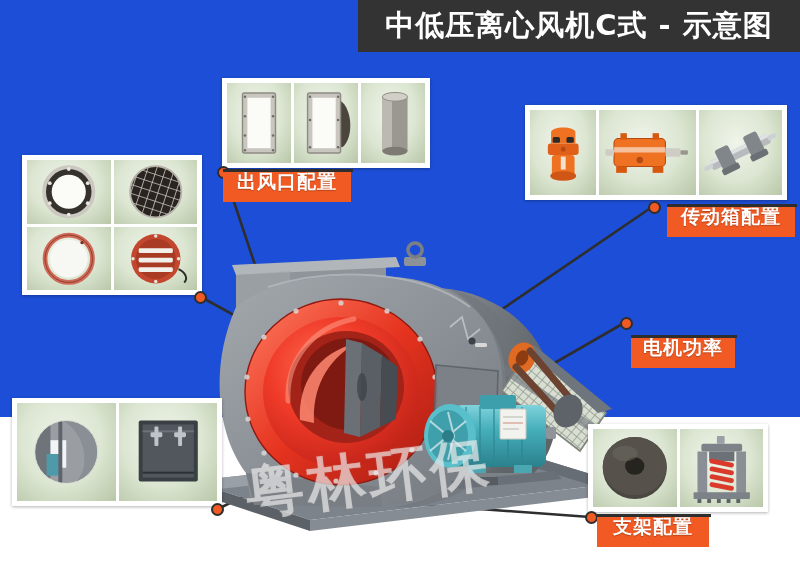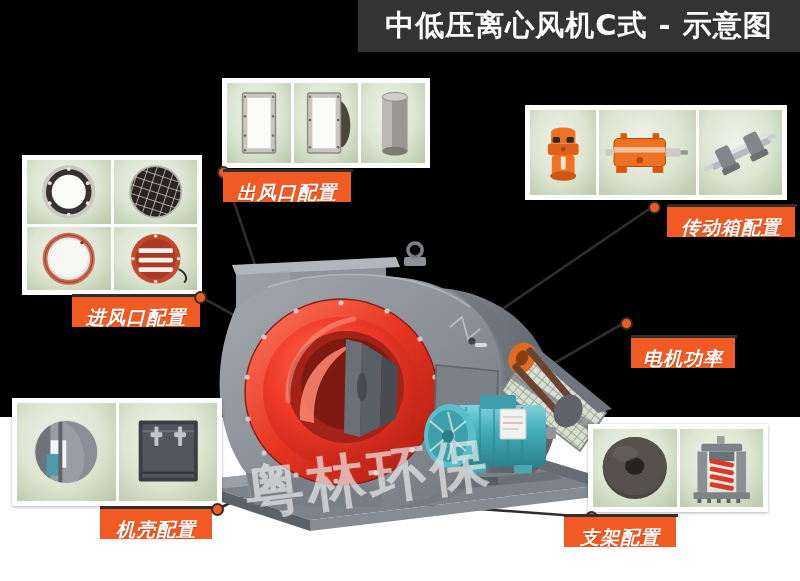--- a/index.html
+++ b/index.html
@@ -2,21 +2,21 @@
 <html><head>
 <meta charset="utf-8">
 <style>
   * { box-sizing: border-box; margin: 0; padding: 0; }
   html, body {
     width: 800px; height: 581px;
     background: #ffffff;
     font-family: "DejaVu Sans", "Liberation Sans", sans-serif;
     overflow: hidden;
   }
-  #stage { position: relative; width: 800px; height: 417px; background: #000000; }
+  #stage { position: relative; width: 800px; height: 417px; background: #1d4ed8; }
 
   
   .title-bar {
     position: absolute; left: 358px; top: 0; width: 442px; height: 52px;
     background: #333333;
     display: flex; align-items: center; justify-content: center;
   }
   .title-text {
     color: #ffffff; font-size: 29px; font-weight: bold;
     letter-spacing: 1px; white-space: nowrap;
@@ -46,26 +46,25 @@
   }
   .panel.grid2 .cell { flex: 0 0 calc(50% - 1.5px); height: calc(50% - 1.5px); }
 
   
   .chip {
     position: absolute;
     background: #f15a22;
     color: #ffffff;
     font-size: 19px; font-weight: bold;
     letter-spacing: 1px;
-    display: flex; align-items: flex-end; justify-content: center;
+    display: flex; align-items: flex-start; justify-content: center;
     height: 30px;
     white-space: nowrap;
     padding: 0 6px;
     text-shadow: 0 1px 1px rgba(0,0,0,.25);
-    font-style: italic;
   }
   .chip .chip-label { line-height: 1; }
   
   .chip::before {
     content: ""; position: absolute; left: 0; right: -2px; top: -3px; height: 3px;
     background: #2e2e2e;
   }
   .dot {
     position: absolute;
     width: 13px; height: 13px; border-radius: 50%;
@@ -394,23 +393,20 @@
         <g fill="#e8e5de">
             <circle cx="44" cy="9" r="1.8"></circle>
             <circle cx="44" cy="57" r="1.8"></circle>
           <circle cx="20" cy="33" r="1.8"></circle>
             <circle cx="68" cy="33" r="1.8"></circle>
           </g>
         <path d="M68,44 C76,48 78,54 74,58" stroke="#2b2b28" stroke-width="2" fill="none"></path>
       </svg>
     </div>
   </div>
-  <div class="chip" style="left:72px; top:297px; width:128px;">
-    <span class="chip-label">进风口配置</span>
-  </div>
   <div class="dot" style="left:194px; top:291px;"></div>
 
   <div class="panel" style="left:525px; top:105px; width:262px; height:95px;">
     <div class="cell">
       <svg viewBox="0 0 82 82" width="100%" height="100%" preserveAspectRatio="xMidYMid meet">
         <path d="M26,16 C26,8 56,8 56,16 L56,30 L26,30 Z" fill="#ef7122"></path>
         <rect x="22" y="30" width="38" height="14" rx="3" fill="#e0601a"></rect>
         <rect x="27" y="44" width="28" height="26" rx="4" fill="#ef7122"></rect>
         <ellipse cx="41" cy="70" rx="16" ry="6" fill="#cf5615"></ellipse>
         <g fill="#2e2a27">
@@ -487,23 +483,20 @@
         <rect x="24" y="68" width="52" height="2" fill="#2c3034"></rect>
         <g fill="#bfc4c9">
           <rect x="36" y="22" width="4" height="20" rx="1"></rect>
           <rect x="32" y="28" width="12" height="5" rx="1.5"></rect>
           <rect x="60" y="22" width="4" height="20" rx="1"></rect>
           <rect x="56" y="28" width="12" height="5" rx="1.5"></rect>
         </g>
       </svg>
     </div>
   </div>
-  <div class="chip" style="left:100px; top:509px; width:112px;">
-    <span class="chip-label">机壳配置</span>
-  </div>
   <div class="dot" style="left:211px; top:503px;"></div>
 
   <div class="panel" style="left:588px; top:424px; width:180px; height:88px;">
     <div class="cell">
       <svg viewBox="0 0 86 78" width="100%" height="100%" preserveAspectRatio="xMidYMid meet">
         <ellipse cx="43" cy="39" rx="33" ry="32" fill="#4a4741"></ellipse>
         <ellipse cx="43" cy="37" rx="33" ry="30" fill="#56524b"></ellipse>
         <ellipse cx="43" cy="37" rx="10" ry="9" fill="#26241f"></ellipse>
         <ellipse cx="33" cy="24" rx="13" ry="8" fill="#6b675f" opacity=".55"></ellipse>
       </svg>
@@ -526,17 +519,17 @@
           <rect x="18" y="71" width="4" height="4"></rect>
             <rect x="28" y="71" width="4" height="4"></rect>
           <rect x="38" y="71" width="4" height="4"></rect>
             <rect x="48" y="71" width="4" height="4"></rect>
           <rect x="58" y="71" width="4" height="4"></rect>
         </g>
       </svg>
     </div>
   </div>
   <div class="dot" style="left:585px; top:511px;"></div>
-  <div class="chip" style="left:564px; top:517px; width:112px;">
+  <div class="chip" style="left:597px; top:517px; width:112px;">
     <span class="chip-label">支架配置</span>
   </div>
 
 </div>
 
 </body></html>

